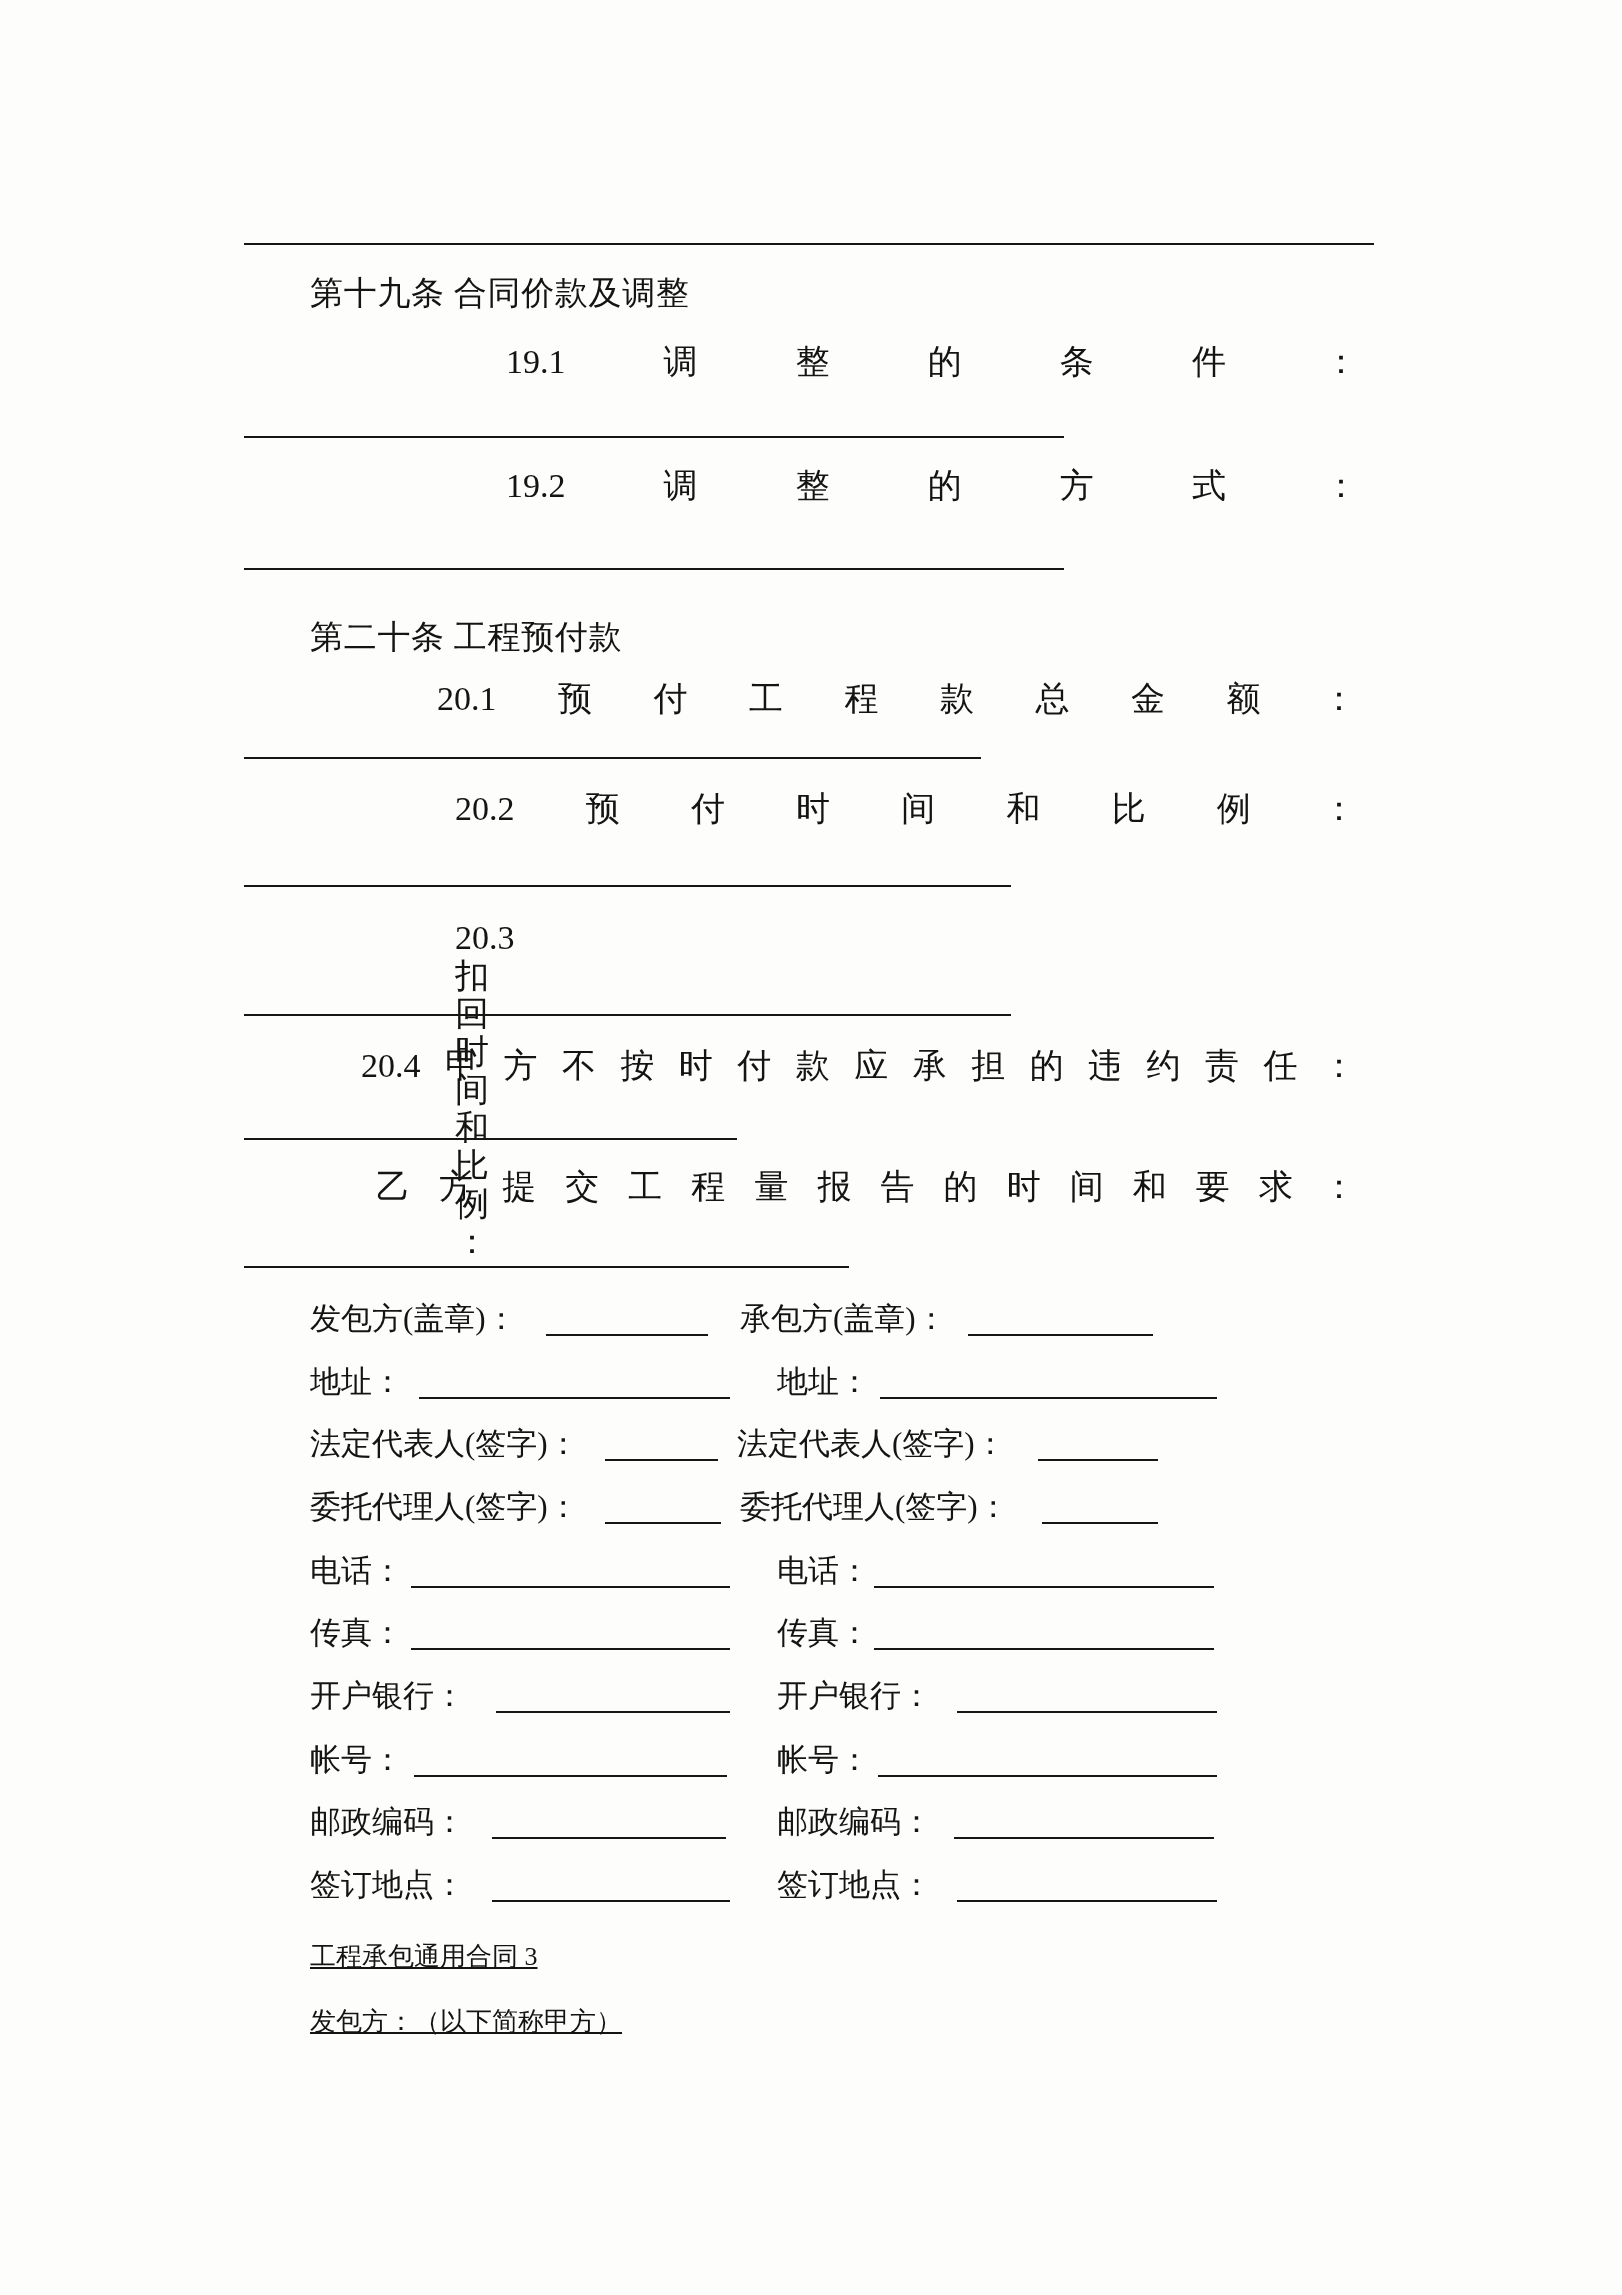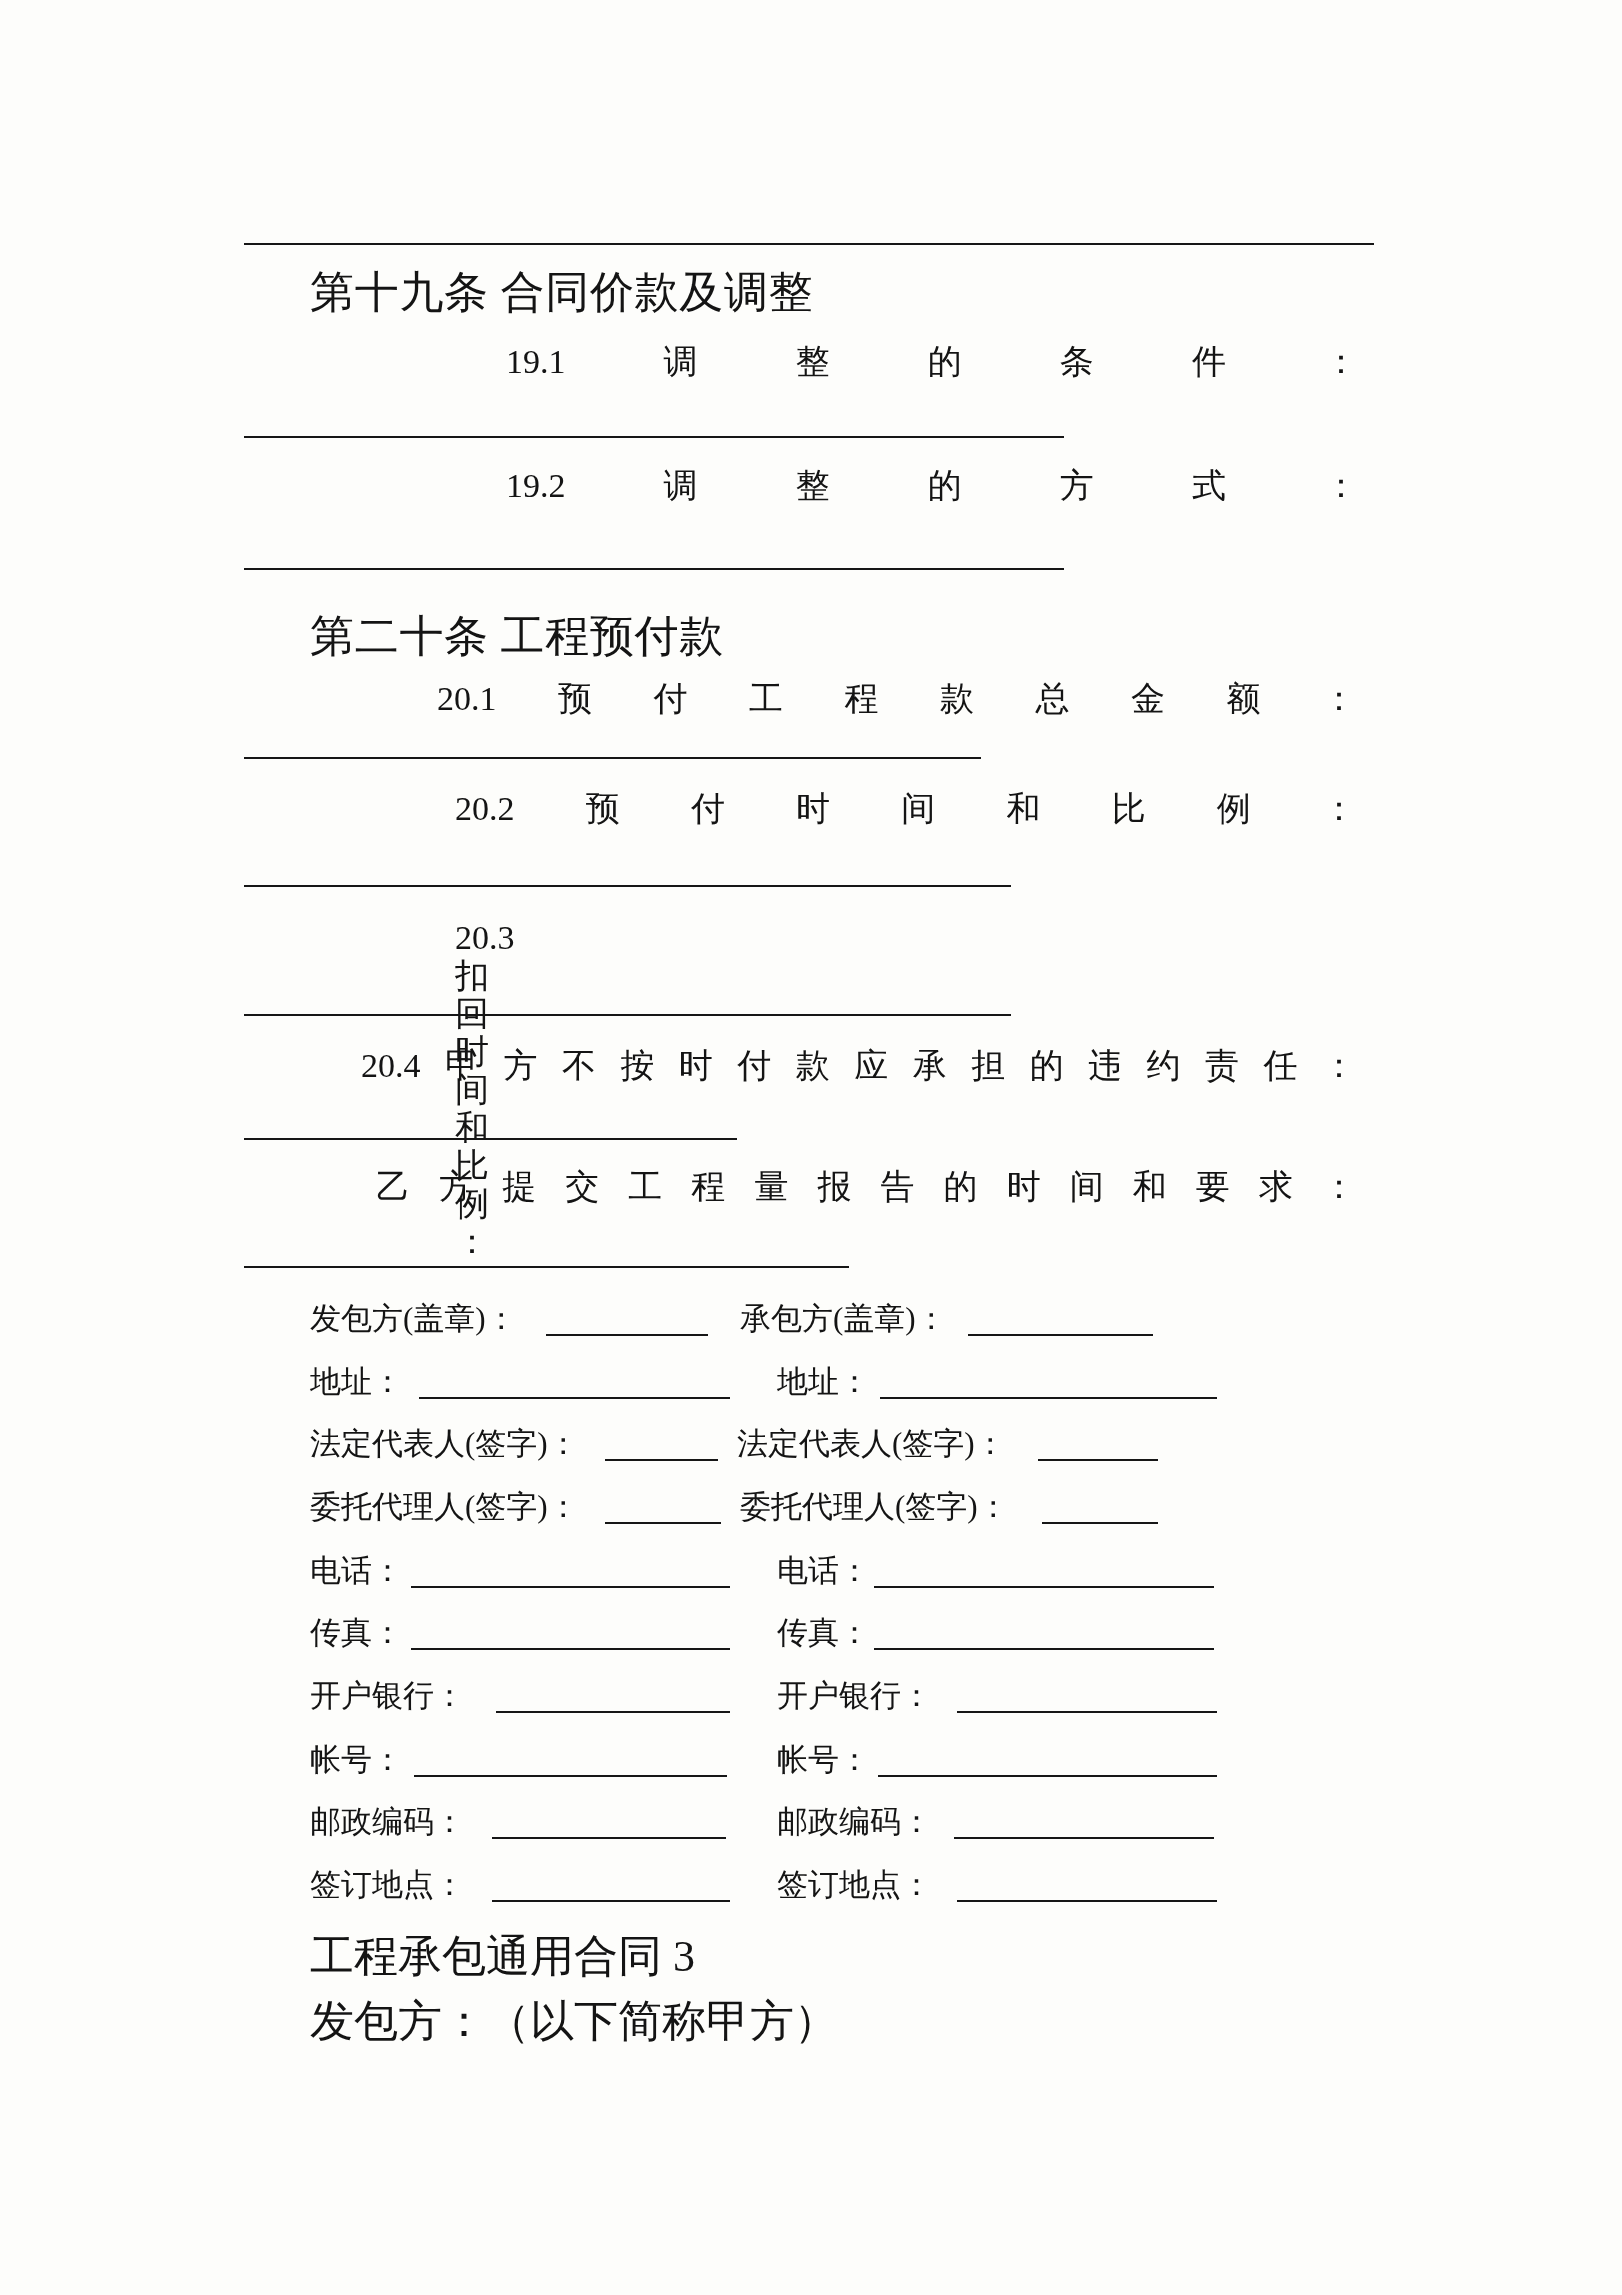--- a/index.html
+++ b/index.html
@@ -2,27 +2,27 @@
 <html style="font-size:10.5px"><head>
 <meta charset="utf-8">
 <style>
   html,body{margin:0;padding:0;}
   body{
     width:1623px;height:2295px;position:relative;overflow:hidden;
     background:#fdfdfb;color:#141414;
     font-family:"Liberation Serif","DejaVu Serif",serif;
   }
   .rule{position:absolute;height:0;border-top:2px solid #161616;}
-  .heading{position:absolute;font-size:44px;line-height:38px;white-space:nowrap;letter-spacing:0.7px;}
+  .heading{position:absolute;font-size:33px;line-height:38px;white-space:nowrap;letter-spacing:0.7px;}
   .clause{position:absolute;display:flex;justify-content:space-between;font-size:34px;line-height:38px;}
   .clause span{white-space:pre;}
   .sig-row{position:absolute;left:0;top:0;width:1623px;height:41px;font-size:31px;line-height:37px;}
   .sig-row .lbl{position:absolute;top:0;white-space:nowrap;}
   .blank{position:absolute;top:1.3px;height:33px;border-bottom:2px solid #161616;}
-  .footer-line{position:absolute;font-size:44px;line-height:38px;white-space:nowrap;}
+  .footer-line{position:absolute;font-size:26px;line-height:38px;white-space:nowrap;text-decoration:underline;}
 </style>
 </head>
 <body>
 
 <div class="rule" style="top:243px;left:244px;width:1130px;"></div>
 
 <div class="heading" style="top:274px;left:310px;">第十九条 合同价款及调整</div>
 
 <div class="clause" style="top:343px;left:506px;width:852px;">
     <span>19.1</span>

